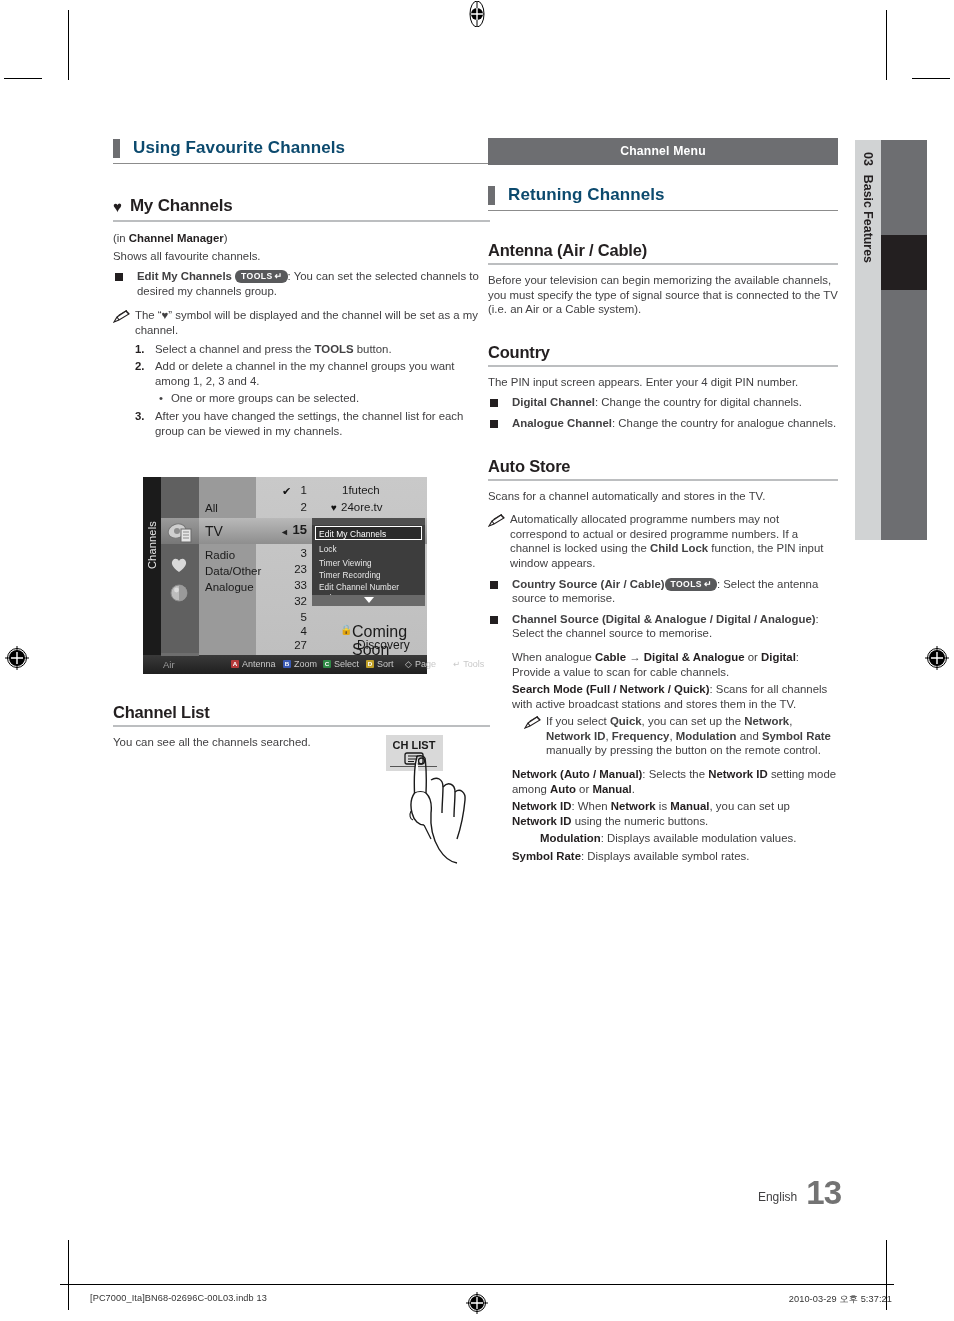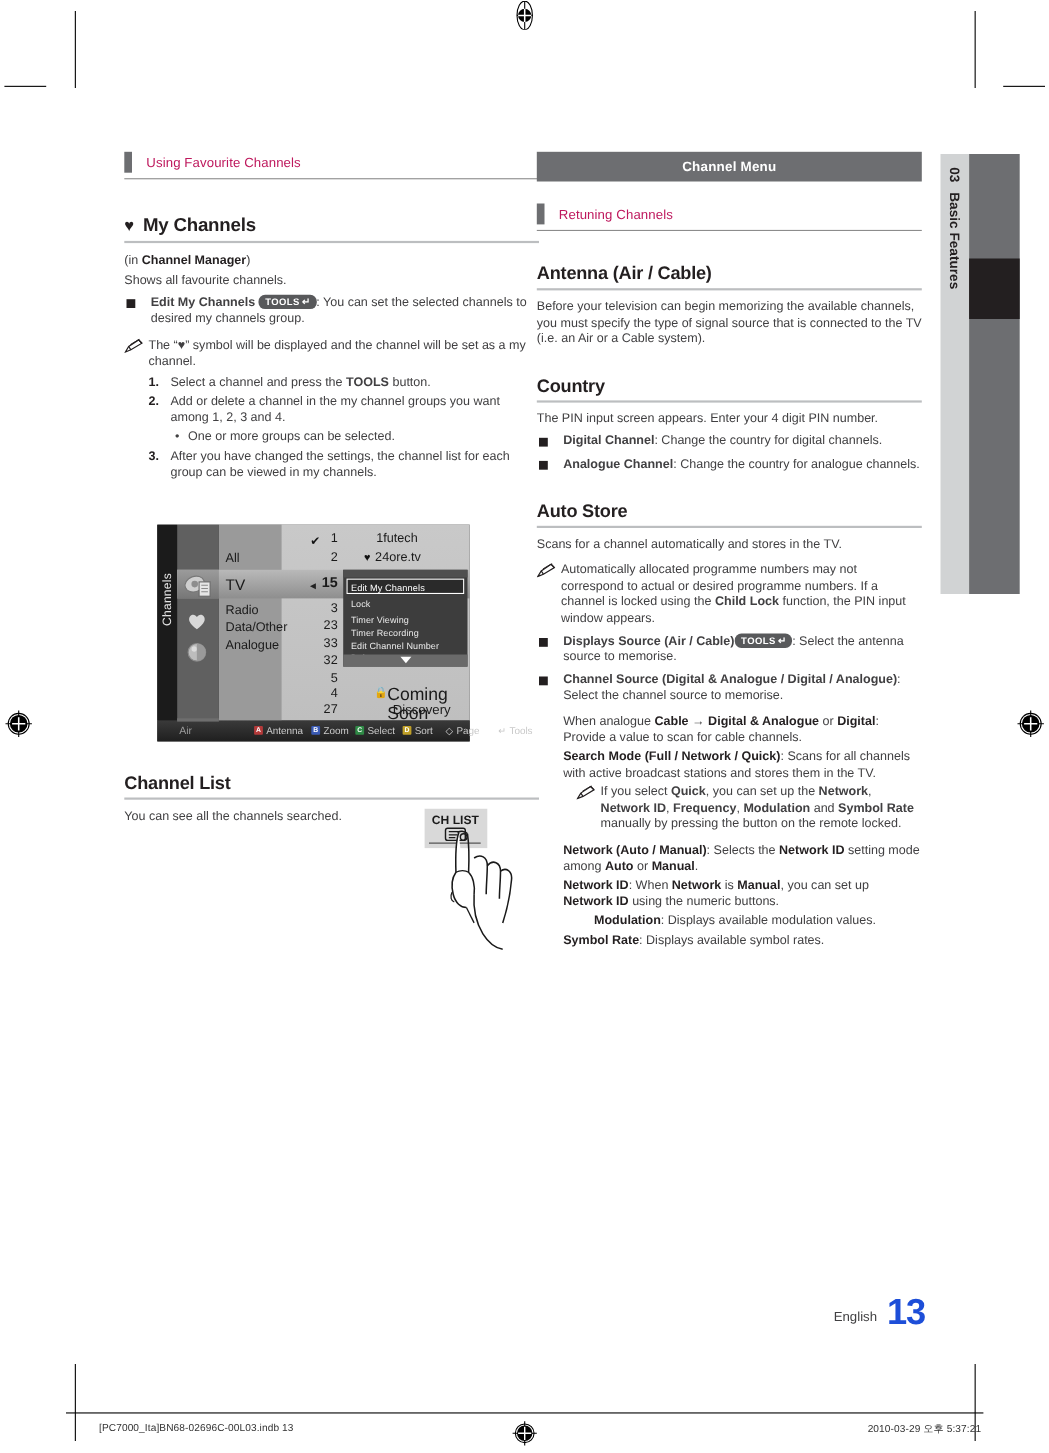--- a/index.html
+++ b/index.html
@@ -26,21 +26,21 @@
 
   
   .sec-head{
     display:flex;align-items:center;
     border-bottom:1.5px solid #8c8c8c;
     padding-bottom:5px;margin-bottom:4px;
   }
   .sec-head .tick{
     width:7px;height:19px;background:#6d6e71;margin-right:13px;flex:none;
   }
-  .sec-head .txt{font-size:12px;font-weight:400;letter-spacing:.1px;color:#be185d;}
+  .sec-head .txt{font-size:17px;font-weight:700;letter-spacing:.1px;color:#0c4a6e;}
 
   
   .h-heart{
     display:flex;align-items:center;
     border-bottom:2px solid #bcbec0;
     padding-bottom:4px;margin-bottom:9px;
   }
   .h-heart .glyph{font-size:15px;margin-right:8px;color:#231f20;line-height:1;}
   .h-heart .txt{font-size:17px;font-weight:700;letter-spacing:-.2px;}
 
@@ -159,21 +159,21 @@
   .bbar .dia{font-size:9px;color:#c9c9c9;}
   .bbar .tl{font-size:8.5px;color:#c9c9c9;}
   .bbar .topedge{position:absolute;left:18px;top:-2px;width:38px;height:3px;background:#6e6e6e;}
 
   
   .remote{position:absolute;left:385px;top:735px;width:86px;height:130px;}
 
   
   .pgnum{position:absolute;right:113px;top:1178px;display:flex;align-items:flex-end;gap:9px;}
   .pgnum .en{font-size:12px;color:#414042;padding-bottom:4px;}
-  .pgnum .nb{font-size:33px;font-weight:700;letter-spacing:-1px;color:#1d4ed8;line-height:30px;}
+  .pgnum .nb{font-size:33px;font-weight:700;letter-spacing:-1px;color:#737373;line-height:30px;}
 
   .footline{position:absolute;left:60px;top:1284px;width:834px;height:1px;background:#000;}
   .fileinfo{position:absolute;left:62px;top:1293px;font-size:9.2px;color:#333;
       font-family:"Liberation Sans", sans-serif;letter-spacing:.1px;padding-left:28px;}
   .dateinfo{position:absolute;right:62px;top:1293px;font-size:9.2px;color:#333;letter-spacing:.1px;}
 </style>
 </head>
 <body>
 
 <div class="page">
@@ -451,21 +451,21 @@
           <path d="M4 7 L6 10" stroke="#231f20" stroke-width="1.1"></path>
           <path d="M13 1 L16 4" stroke="#231f20" stroke-width="1.1"></path>
           <path d="M5.5 5.2 L14 0.2" stroke="#231f20" stroke-width="0.8"></path>
         </svg>
       </div>
       <div class="tx"><span>Automatically allocated programme numbers may not correspond to actual or desired programme numbers. If a channel is locked using the </span><b>Child Lock</b><span> function, the PIN input window appears.</span></div>
     </div>
 
     <div class="sq">
       <div class="mk"></div>
-      <div class="tx"><b>Displays Source (Air / Cable)</b><span class="tools">
+      <div class="tx"><b>Country Source (Air / Cable)</b><span class="tools">
             <span>TOOLS</span>
             <span class="ic">↵</span>
           </span><span>: Select the antenna source to memorise.</span></div>
     </div>
 
     <div class="sq">
       <div class="mk"></div>
       <div class="tx"><b>Channel Source (Digital &amp; Analogue / Digital / Analogue)</b><span>: Select the channel source to memorise.</span></div>
     </div>
 
@@ -476,21 +476,21 @@
 
       <div class="note" style="margin:2px 0 0 12px;">
         <div class="pen">
           <svg width="17" height="13" viewBox="0 0 17 13">
             <path d="M1 12 L4 7 L13 1 L16 4 L6 10 Z" fill="none" stroke="#231f20" stroke-width="1.1"></path>
             <path d="M4 7 L6 10" stroke="#231f20" stroke-width="1.1"></path>
             <path d="M13 1 L16 4" stroke="#231f20" stroke-width="1.1"></path>
             <path d="M5.5 5.2 L14 0.2" stroke="#231f20" stroke-width="0.8"></path>
           </svg>
         </div>
-        <div class="tx"><span>If you select </span><b>Quick</b><span>, you can set up the </span><b>Network</b><span>, </span><b>Network ID</b><span>, </span><b>Frequency</b><span>, </span><b>Modulation</b><span> and </span><b>Symbol Rate</b><span> manually by pressing the button on the remote locked.</span></div>
+        <div class="tx"><span>If you select </span><b>Quick</b><span>, you can set up the </span><b>Network</b><span>, </span><b>Network ID</b><span>, </span><b>Frequency</b><span>, </span><b>Modulation</b><span> and </span><b>Symbol Rate</b><span> manually by pressing the button on the remote control.</span></div>
       </div>
 
       <p class="body" style="margin-top:9px;"><b>Network (Auto / Manual)</b><span>: Selects the </span><b>Network ID</b><span> setting mode among </span><b>Auto</b><span> or </span><b>Manual</b><span>.</span></p>
 
       <p class="body" style="margin-top:2px;"><b>Network ID</b><span>: When </span><b>Network</b><span> is </span><b>Manual</b><span>, you can set up </span><b>Network ID</b><span> using the numeric buttons.</span></p>
 
 
       <p class="body" style="margin-top:2px;padding-left:28px;"><b>Modulation</b><span>: Displays available modulation values.</span></p>
 
       <p class="body" style="margin-top:2px;"><b>Symbol Rate</b><span>: Displays available symbol rates.</span></p>

